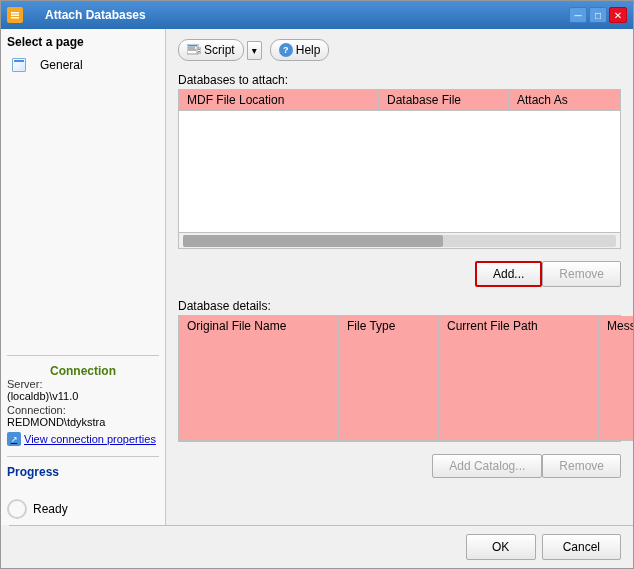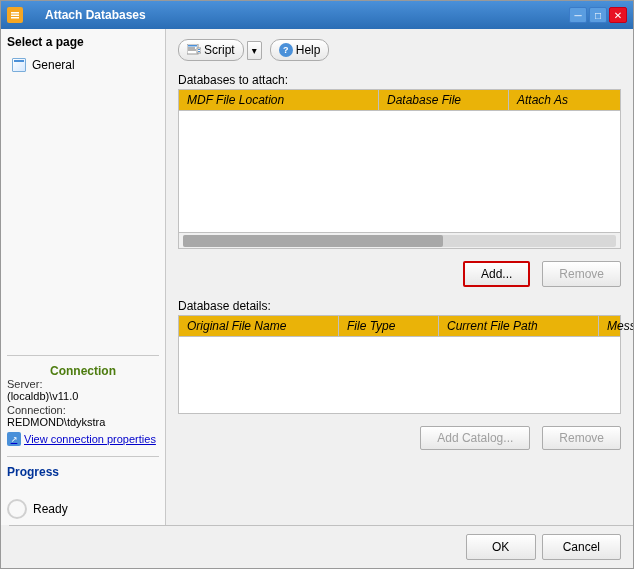--- a/index.html
+++ b/index.html
@@ -91,21 +91,21 @@
     .sidebar-title {
       font-weight: 700;
       font-size: 12px;
       color: #000;
       margin-bottom: 6px;
     }
 
     .sidebar-item {
       display: flex;
       align-items: center;
-      gap: 5px;
+      gap: 13px;
       padding: 2px 4px;
       cursor: pointer;
       border-radius: 2px;
     }
 
     .sidebar-item-icon {
       width: 16px;
       height: 16px;
       display: flex;
       align-items: center;
@@ -241,24 +241,23 @@
       border: 1px solid #c0c0c0;
       background: white;
       overflow: hidden;
       flex: 1;
       display: flex;
       flex-direction: column;
     }
 
     .grid-header {
       display: flex;
-      background: #eab308;
+      background: #fca5a5;
       border-bottom: 1px solid #c0c0c0;
       font-size: 12px;
-      font-style: italic;
     }
 
     .grid-header-cell {
       padding: 3px 8px;
       border-right: 1px solid #c0c0c0;
       font-weight: normal;
       color: #000;
       flex-shrink: 0;
     }
 
@@ -288,21 +287,21 @@
     .hscrollbar-thumb {
       width: 60%;
       height: 100%;
       background: #a8a8a8;
       border-radius: 2px;
     }
 
     .btn-row {
       display: flex;
       justify-content: flex-end;
-      gap: 12px;
+      gap: 0;
       margin: 4px 0;
     }
 
     .btn {
       padding: 4px 16px;
       border: 1px solid #acacac;
       background: linear-gradient(to bottom, #ffffff, #e8e8e8);
       cursor: pointer;
       border-radius: 2px;
       font-size: 12px;
@@ -315,23 +314,22 @@
     }
 
     .btn-highlighted {
       border: 2px solid #cc0000;
       background: linear-gradient(to bottom, #ffffff, #e8e8e8);
     }
 
     .details-grid {
       border: 1px solid #c0c0c0;
       background: white;
-      height: 99px;
-      display: flex;
-      flex-direction: column;
+      height: 127px;
+      display: flex;
       flex-shrink: 0;
     }
 
     .footer {
       display: flex;
       justify-content: flex-end;
       gap: 6px;
       padding: 8px 12px;
       border-top: 1px solid #c0c0c0;
       background: #f0f0f0;

